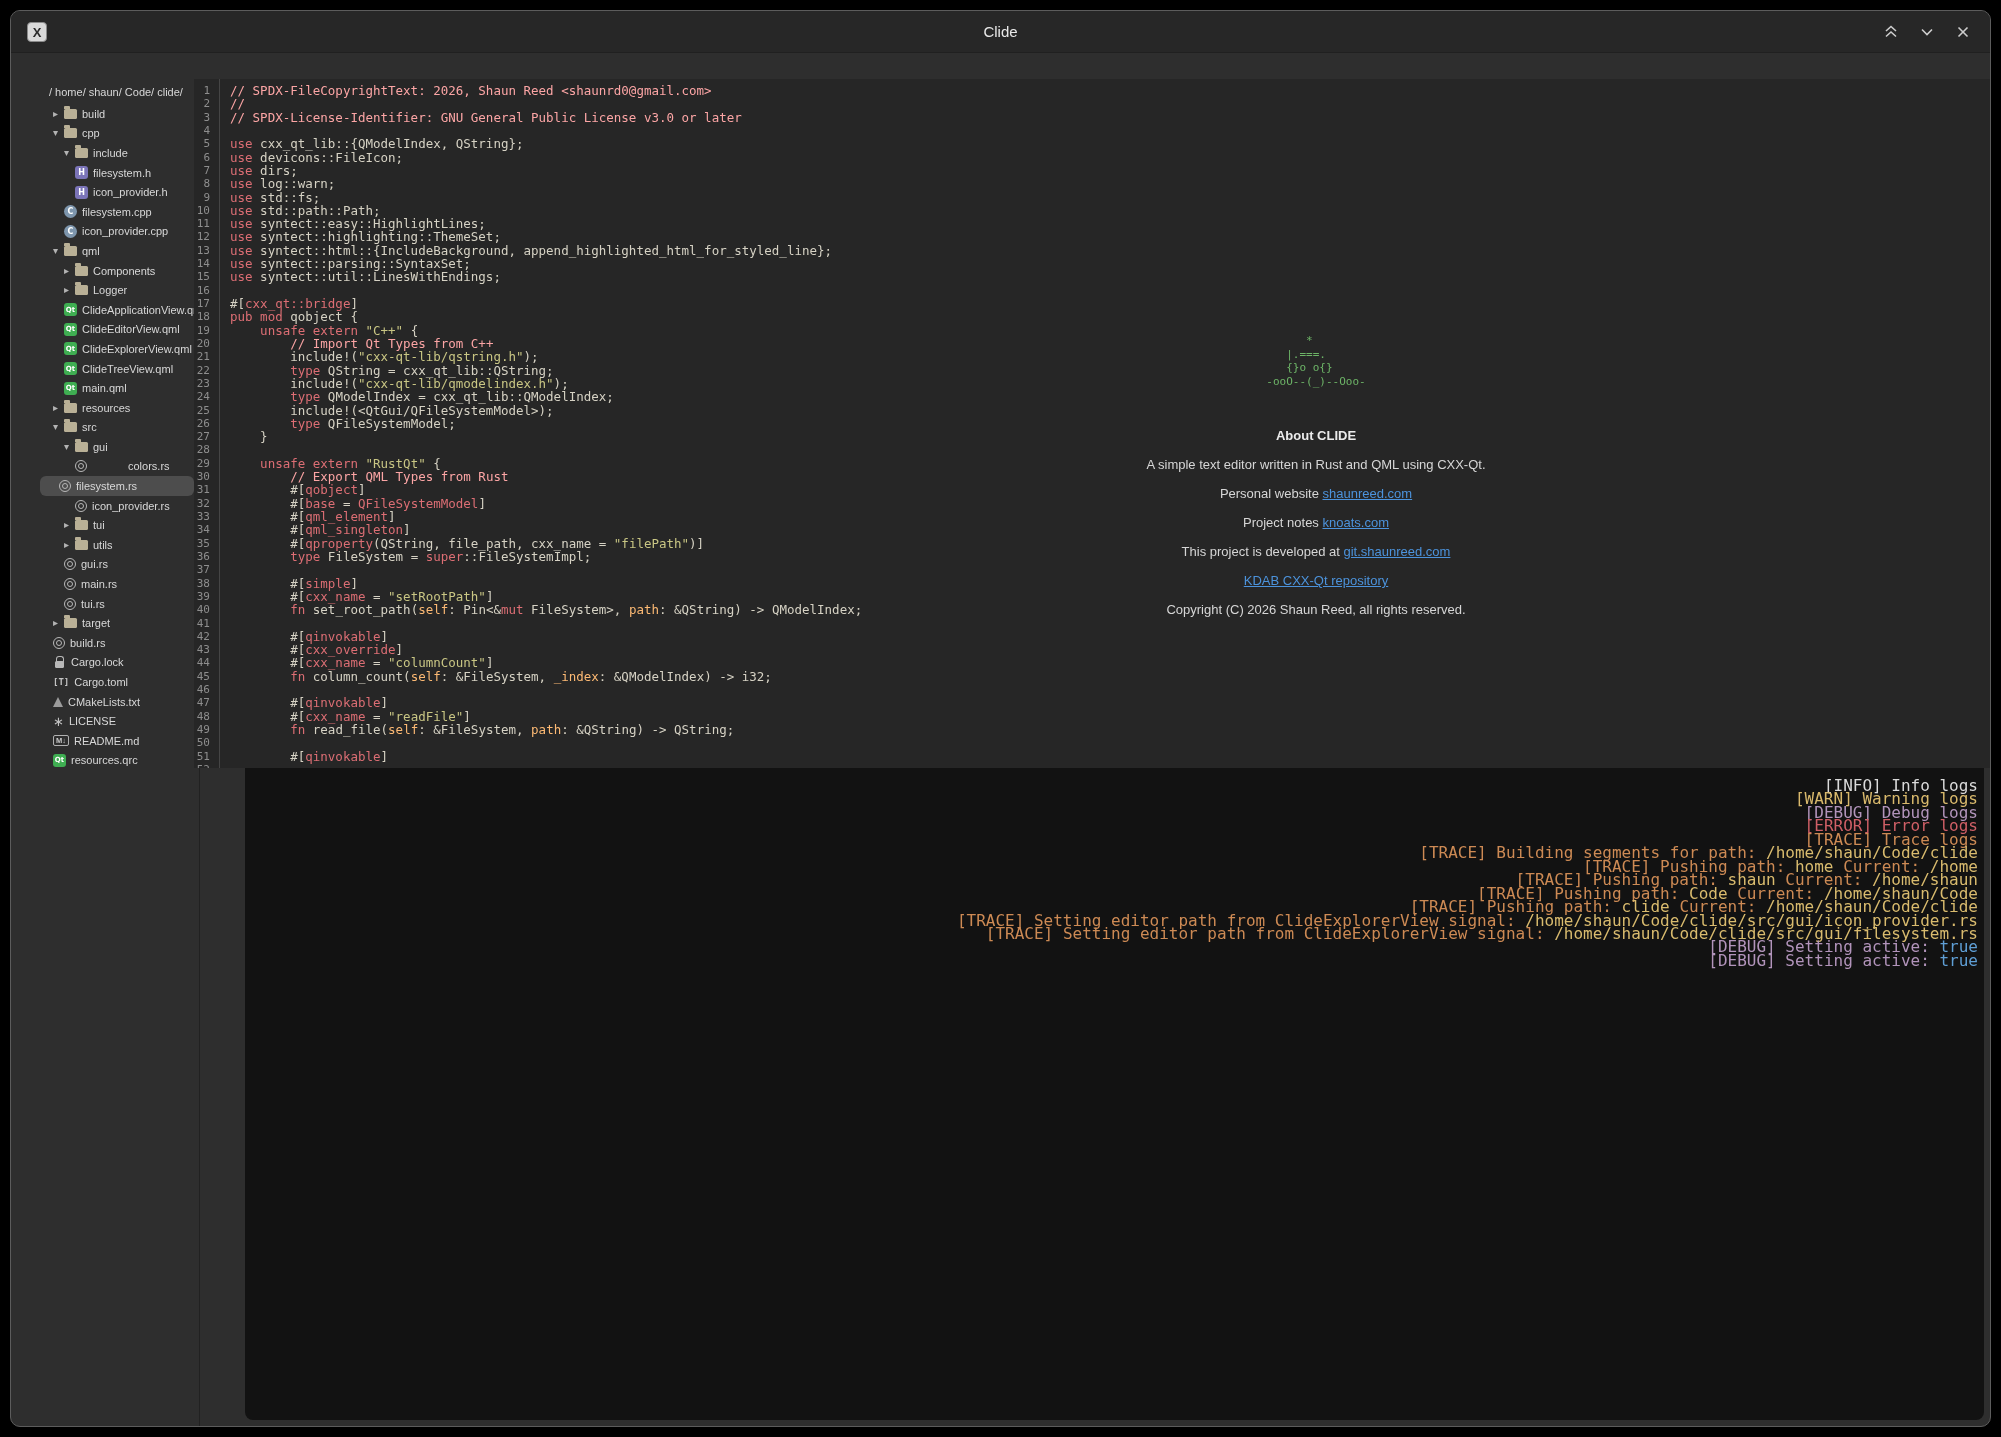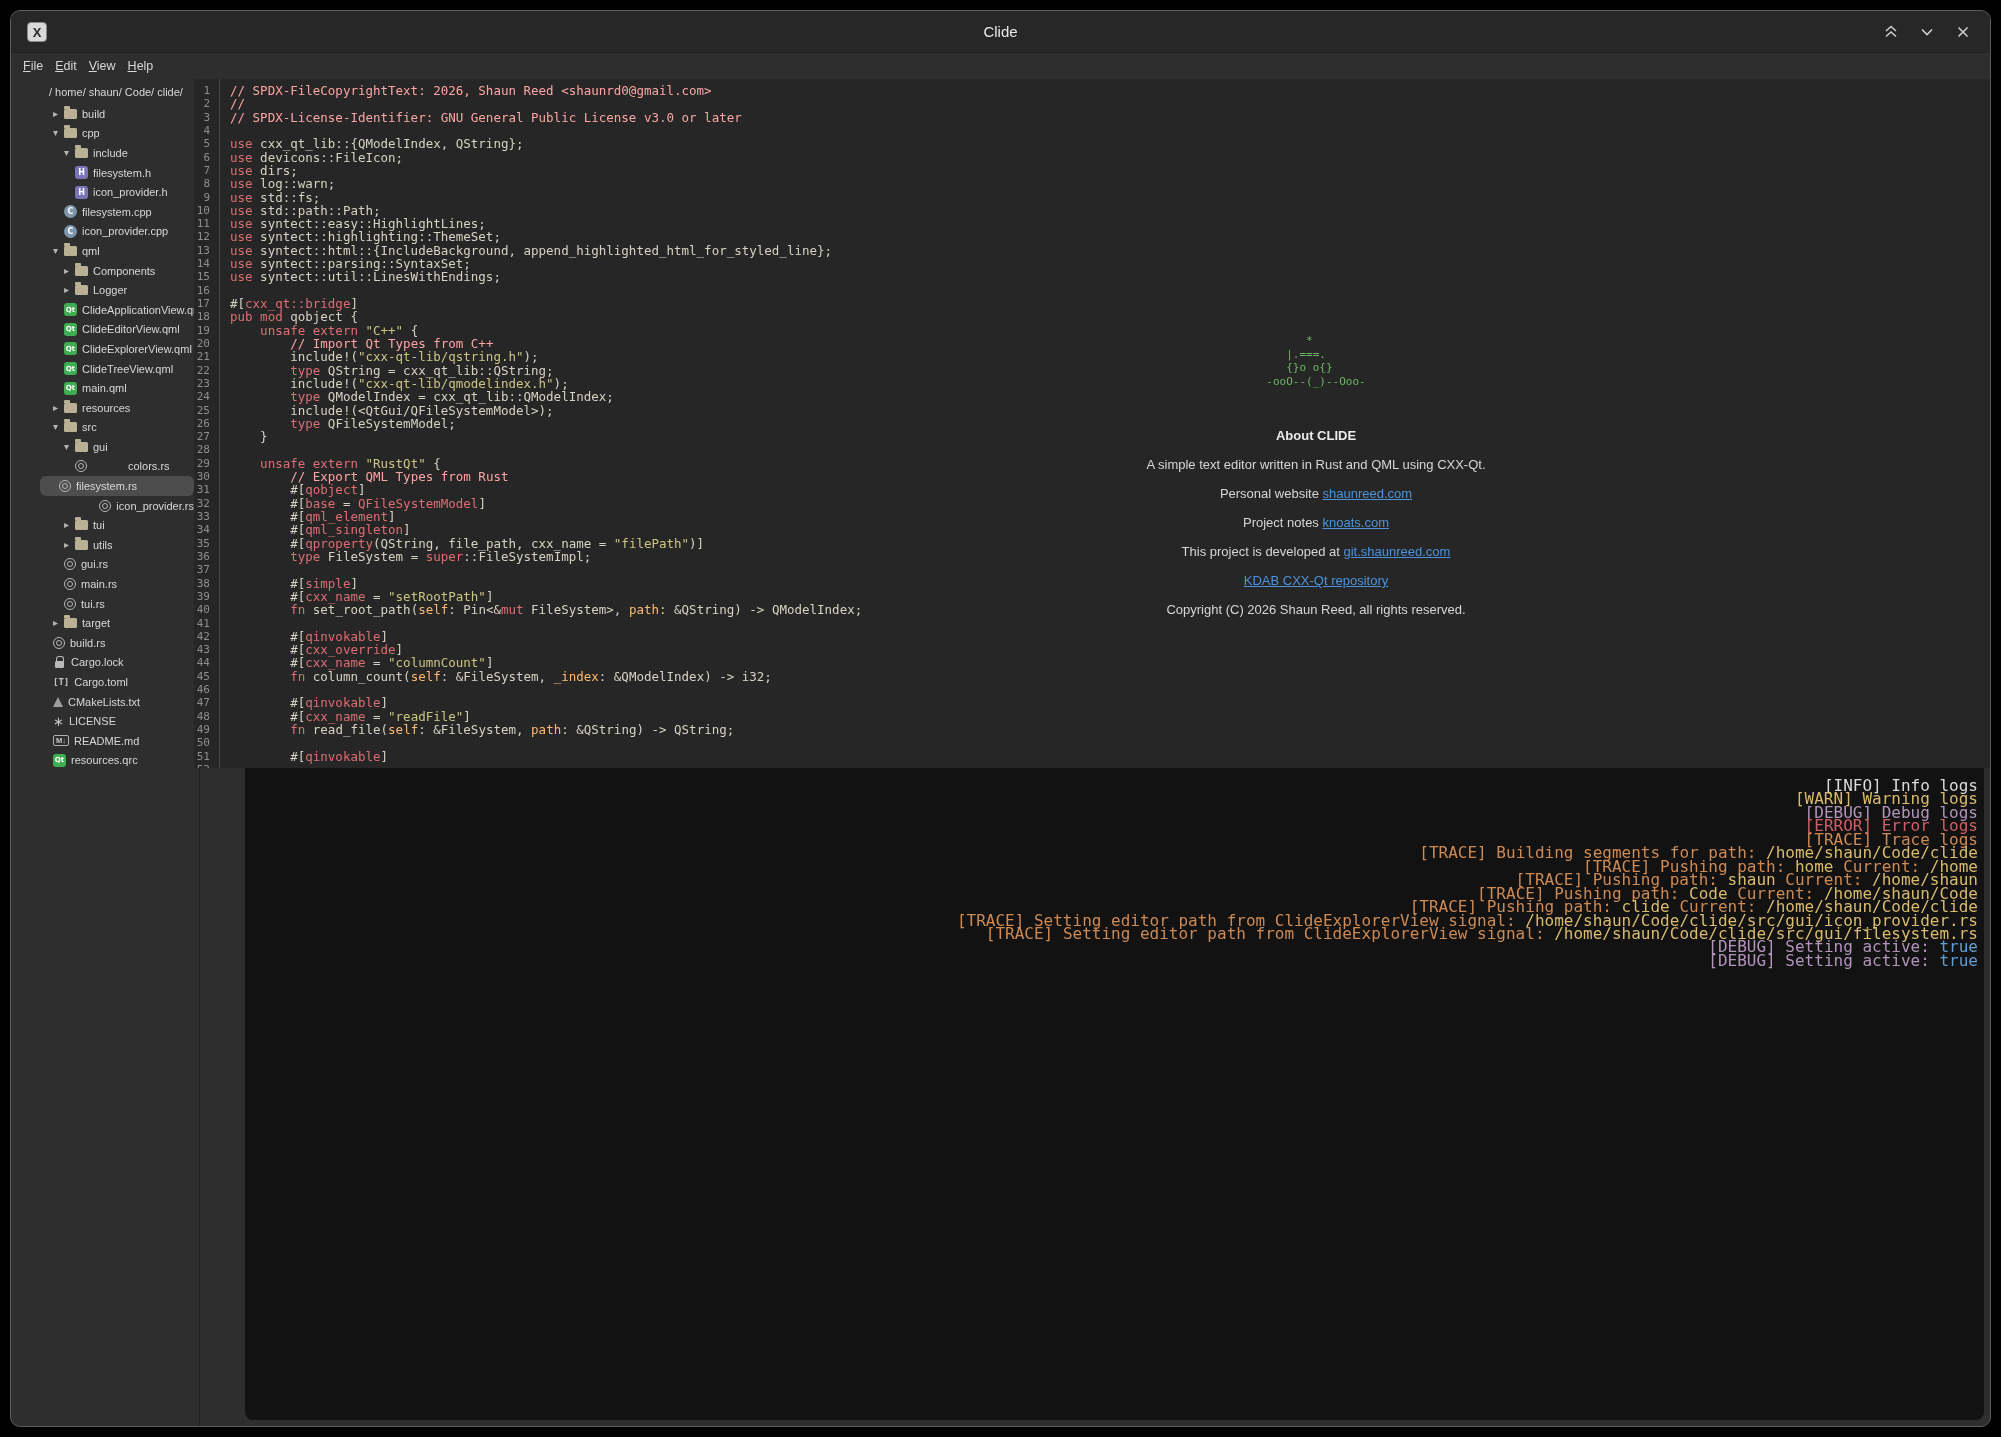--- a/index.html
+++ b/index.html
@@ -119,26 +119,20 @@
       </div>
       <div class="win-btn">
         <svg width="16" height="16" viewBox="0 0 16 16">
           <line x1="3.5" y1="3.5" x2="12.5" y2="12.5"></line>
           <line x1="12.5" y1="3.5" x2="3.5" y2="12.5"></line>
         </svg>
       </div>
     </div>
   </div>
 
-  <div class="menubar">
-      <div class="menu-item">File</div>
-      <div class="menu-item">Edit</div>
-      <div class="menu-item">View</div>
-      <div class="menu-item">Help</div>
-    </div>
 
   <div class="content">
 
     <aside class="sidebar">
       <div class="side-path">/ home/ shaun/ Code/ clide/</div>
       <div class="tree">
           <div class="tree-row" style="padding-left: 13px;">
             <span class="arrow">▸</span>
             <span class="ic ic-folder"></span>
             <span class="tree-label">build</span>
@@ -220,21 +214,21 @@
             <span class="tree-label">gui</span>
           </div>
           <div class="tree-row" style="padding-left: 35px; gap: 36px;">
             <span class="ic ic-rs"></span>
             <span class="tree-label">colors.rs</span>
           </div>
           <div class="tree-row selected" style="padding-left: 19px;">
             <span class="ic ic-rs"></span>
             <span class="tree-label">filesystem.rs</span>
           </div>
-          <div class="tree-row" style="padding-left: 35px; justify-content: flex-end;">
+          <div class="tree-row" style="padding-left: 35px;">
             <span class="ic ic-rs"></span>
             <span class="tree-label">icon_provider.rs</span>
           </div>
           <div class="tree-row" style="padding-left: 24px;">
             <span class="arrow">▸</span>
             <span class="ic ic-folder"></span>
             <span class="tree-label">tui</span>
           </div>
           <div class="tree-row" style="padding-left: 24px;">
             <span class="arrow">▸</span>

